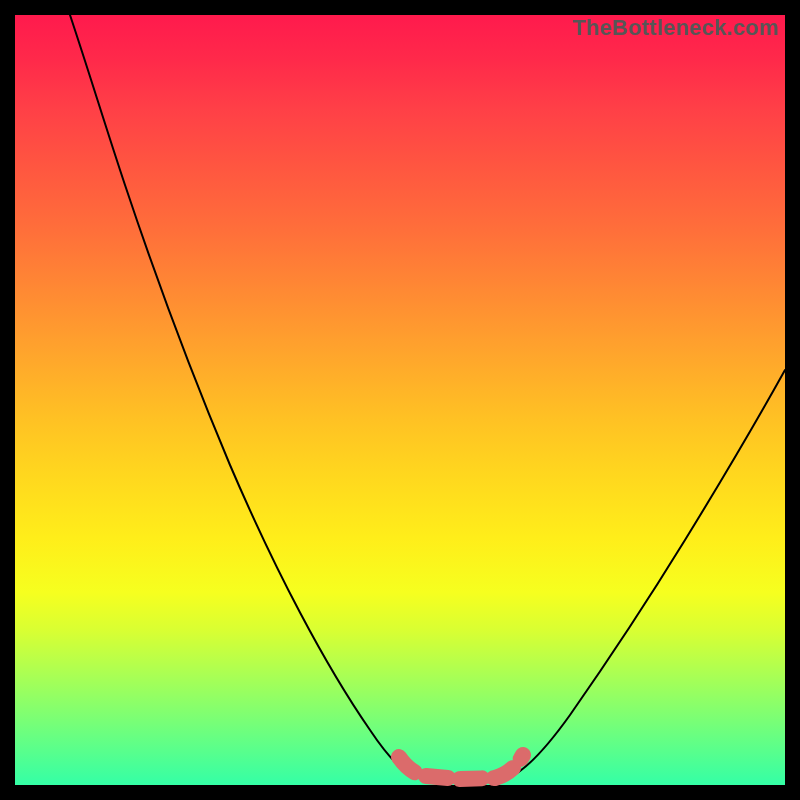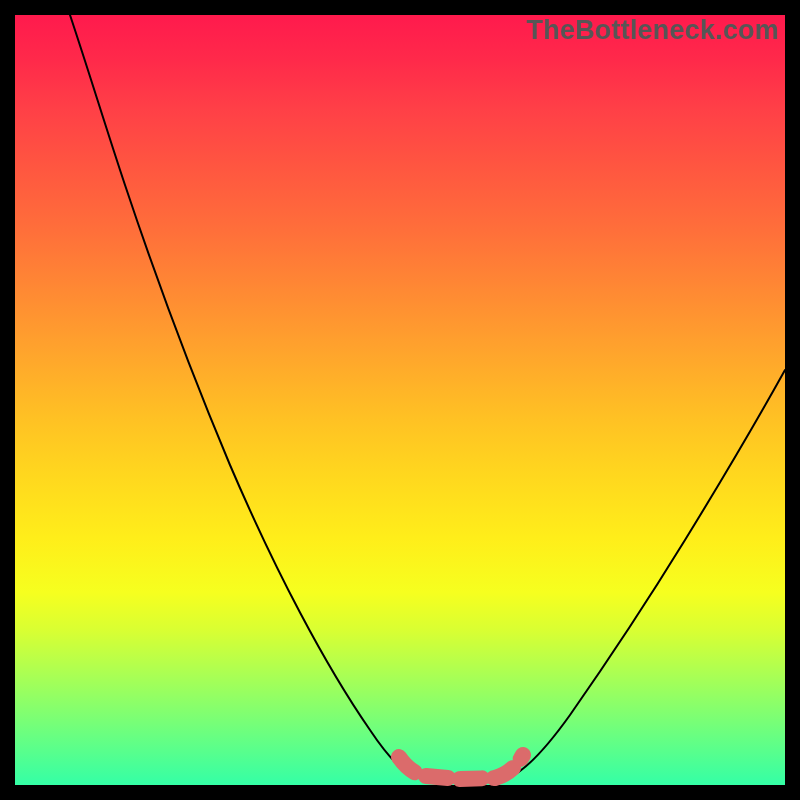--- a/index.html
+++ b/index.html
@@ -34,21 +34,21 @@
       #76ff78 92%,
       #55ff8f 96%,
       #34ffa6 100%
     );
   }
   .watermark {
     position: absolute;
     top: 0px;
     right: 6px;
     font-family: Arial, Helvetica, sans-serif;
-    font-size: 27px;
+    font-size: 22px;
     font-weight: bold;
     color: #565656;
     letter-spacing: 0.2px;
     user-select: none;
   }
   svg.curves {
     position: absolute;
     left: 0; top: 0;
     width: 770px; height: 770px;
     overflow: visible;

